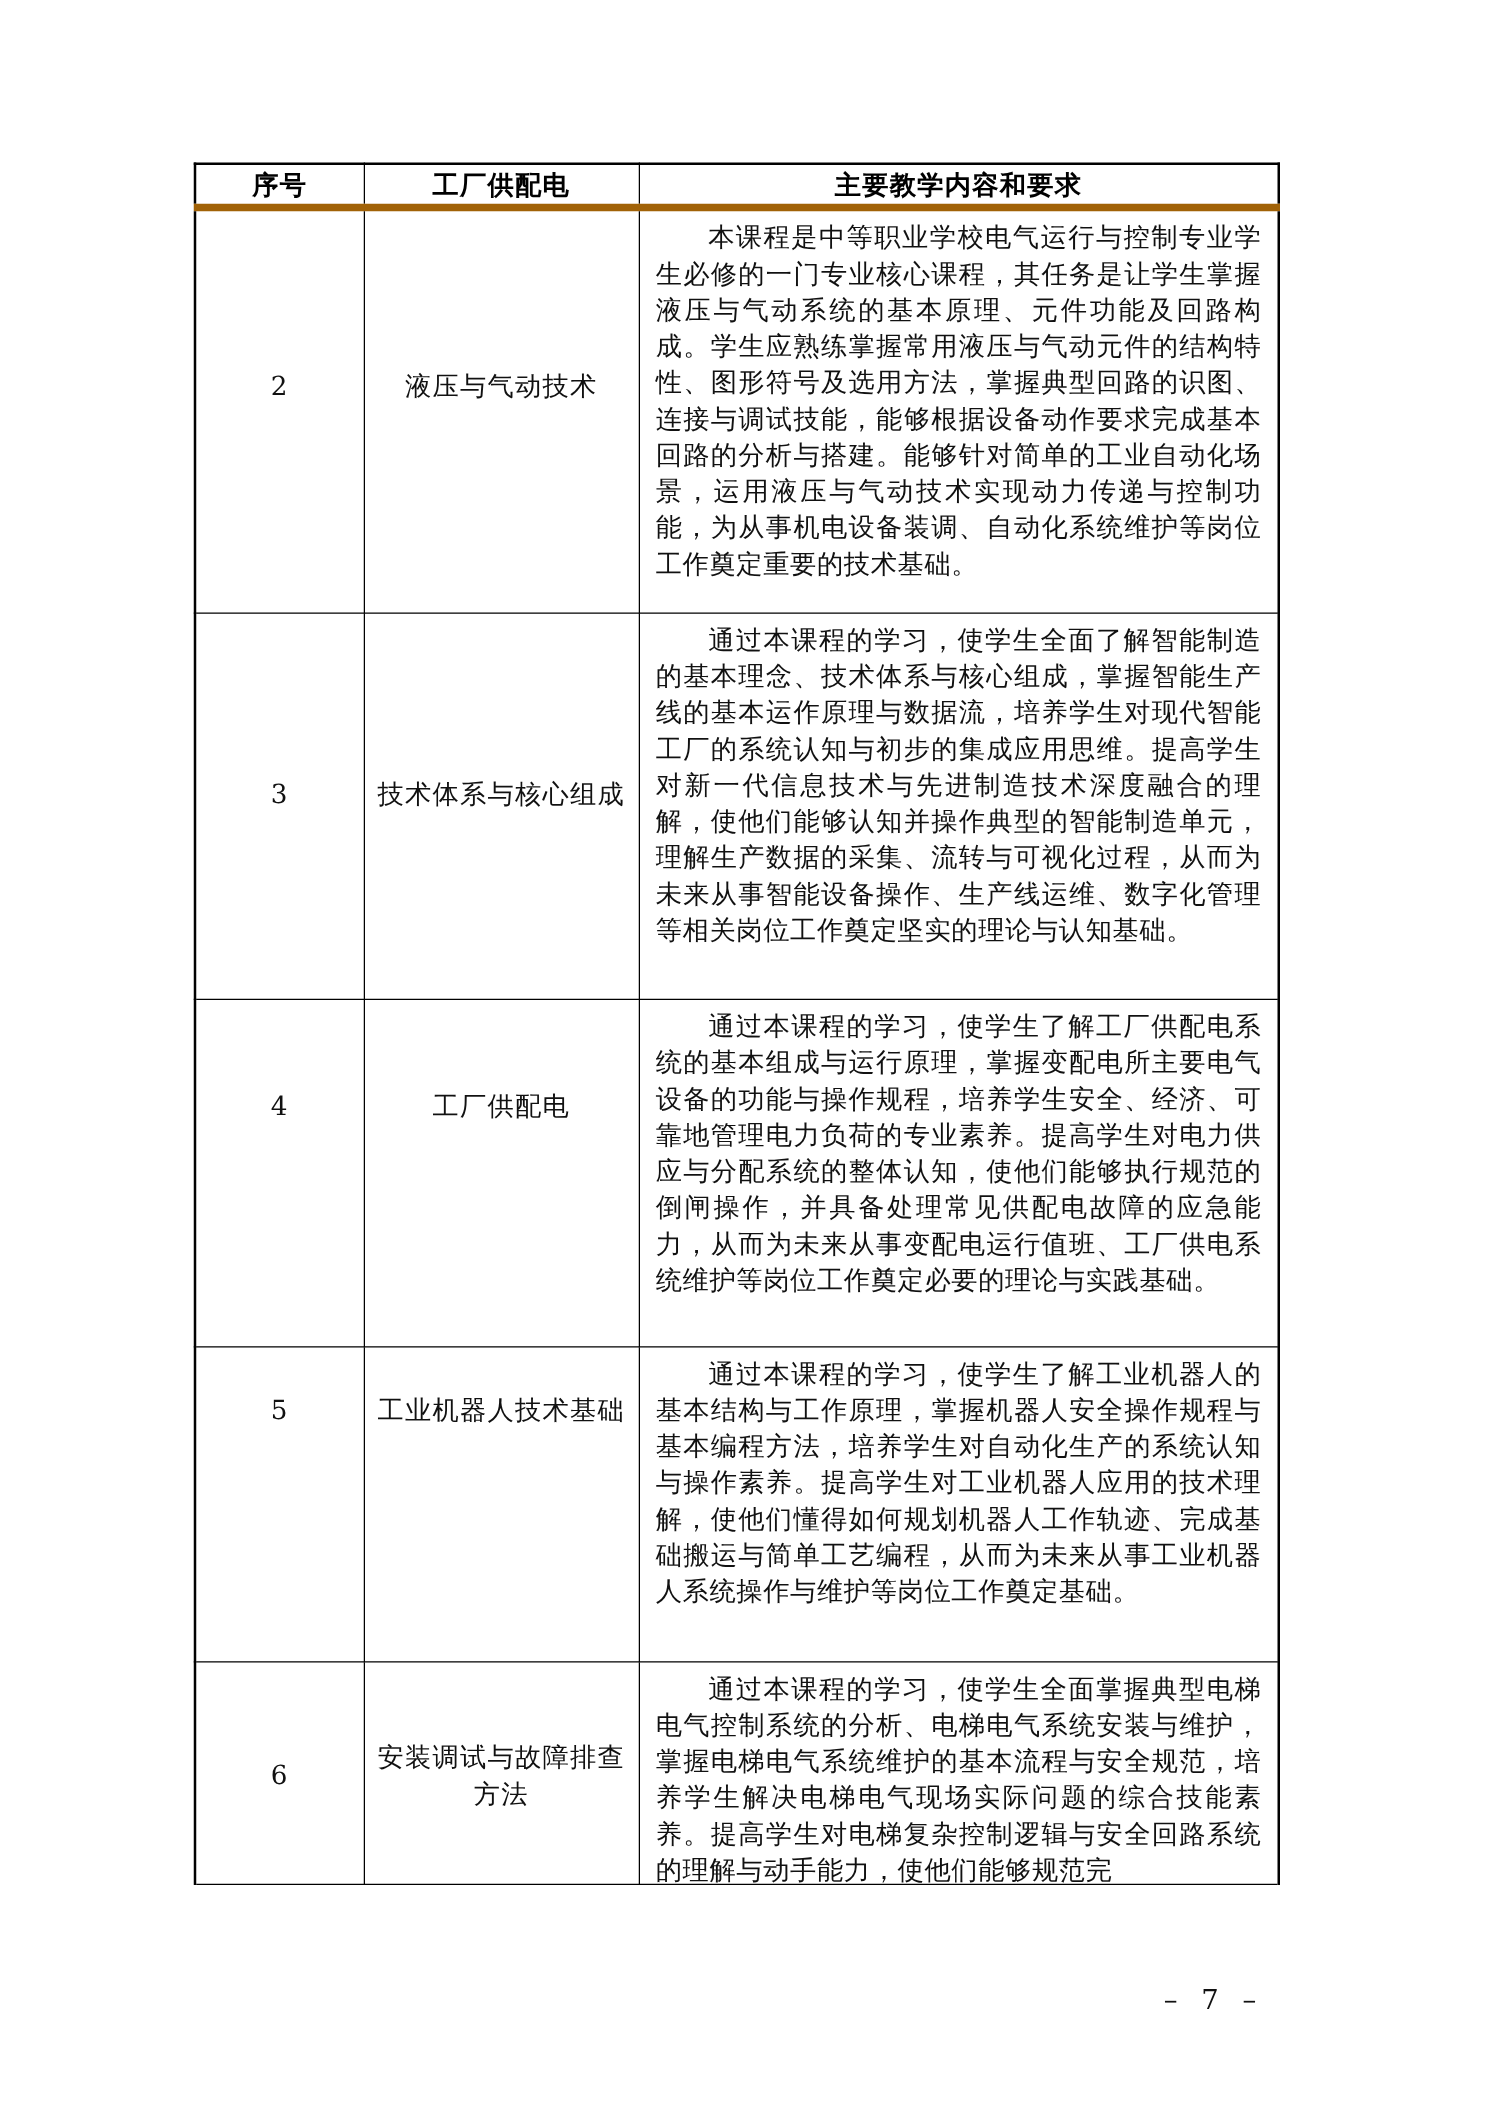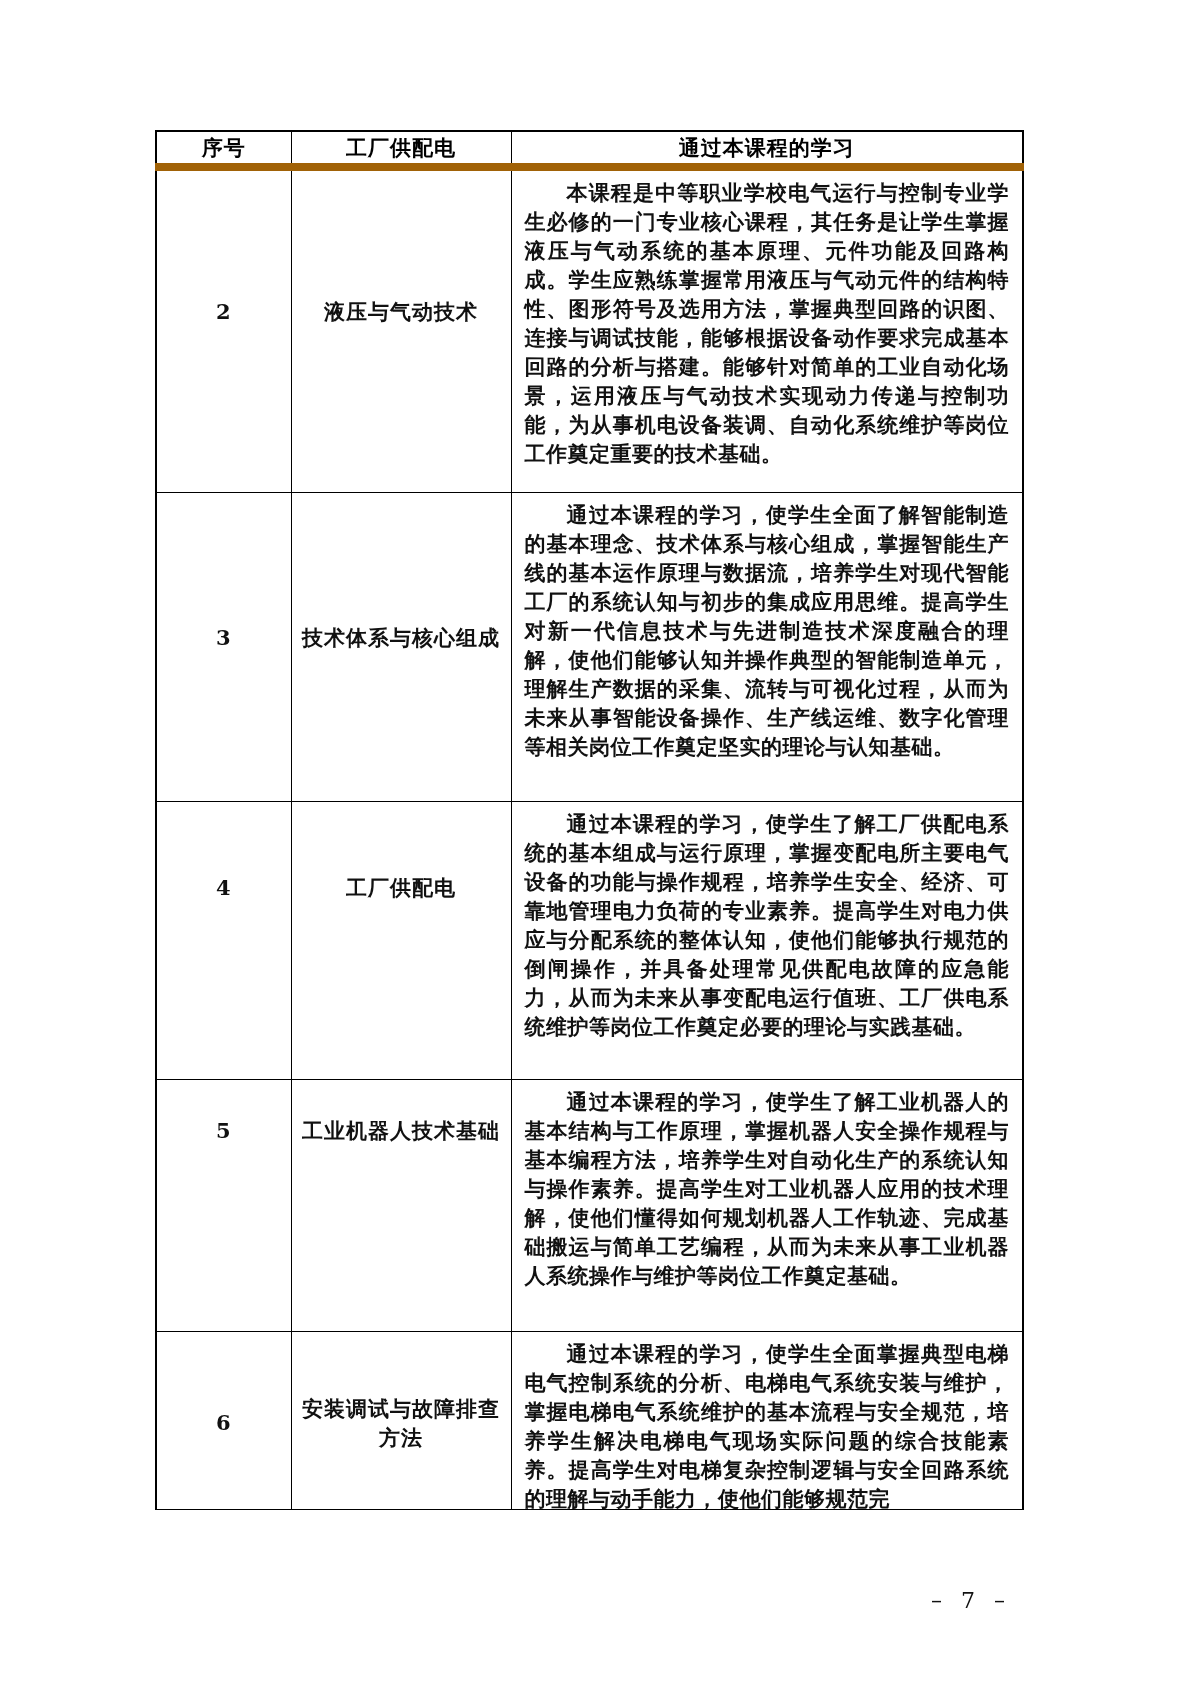--- a/index.html
+++ b/index.html
@@ -26,31 +26,31 @@
   col.c-no { width: 135px; }
   col.c-name { width: 220px; }
   col.c-content { width: 512px; }
   .course-table th, .course-table td {
     border: 1.5px solid #000;
     vertical-align: top;
     padding: 0;
     font-weight: normal;
   }
   .course-table thead th {
-    border-bottom: 8px solid #a16207;
+    border-bottom: 6px solid #a16207;
   }
   .hdr {
     height: 31px;
     display: flex; align-items: center; justify-content: center;
     font-family: "DejaVu Sans", "Liberation Sans", sans-serif;
     font-weight: bold; font-size: 21px; letter-spacing: 1px;
     color: #000;
   }
   
-  .cellbox { overflow: hidden; font-weight: bold; }
+  .cellbox { overflow: hidden; }
   .r2 .cellbox { height: 321px; }
   .r3 .cellbox { height: 308px; }
   .r4 .cellbox { height: 277px; }
   .r5 .cellbox { height: 251px; }
   .r6 .cellbox { height: 177px; }
   .center-box {
     display: flex; align-items: center; justify-content: center;
     text-align: center;
     font-size: 21px; line-height: 29px; letter-spacing: 1px;
     color: #111;
@@ -93,21 +93,21 @@
       </colgroup>
     <thead>
       <tr>
         <th>
           <div class="hdr">序号</div>
         </th>
         <th>
           <div class="hdr">工厂供配电</div>
         </th>
         <th>
-          <div class="hdr">通过本课程的学习</div>
+          <div class="hdr">主要教学内容和要求</div>
         </th>
       </tr>
     </thead>
     <tbody>
       <tr class="r2">
         <td>
           <div class="cellbox center-box no-box">
               <span class="off">2</span>
             </div>
         </td>

